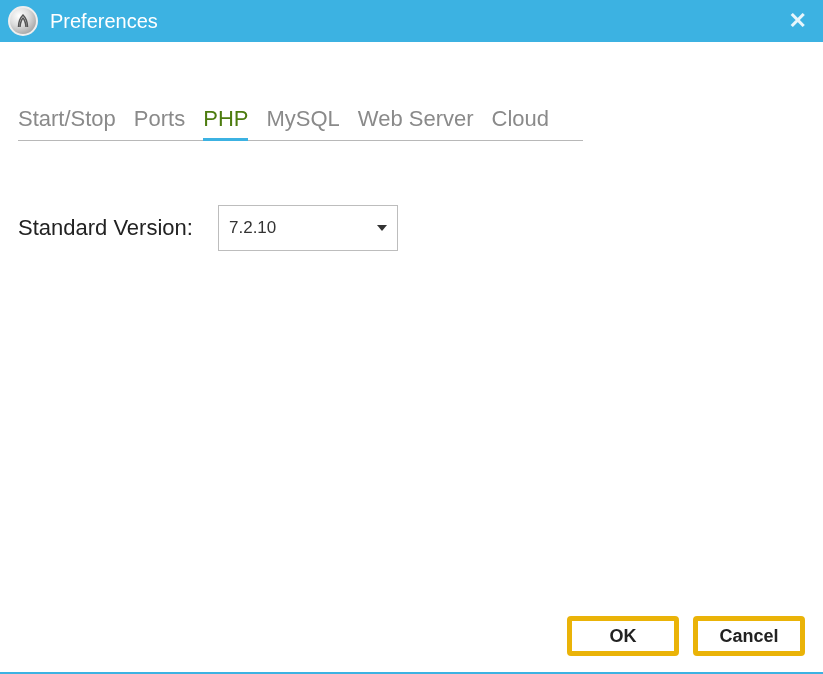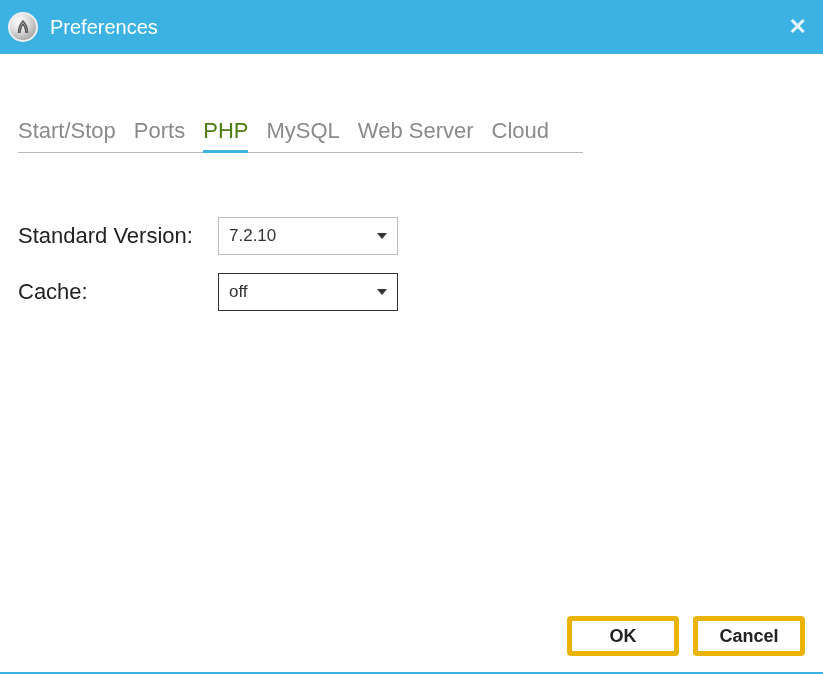--- a/index.html
+++ b/index.html
@@ -9,21 +9,21 @@
     }
     body {
       font-family: "Segoe UI", Tahoma, sans-serif;
       background: #fff;
       width: 823px;
       height: 674px;
       overflow: hidden;
       position: relative;
     }
     .titlebar {
-      height: 54px;
+      height: 42px;
       background: #3cb2e2;
       display: flex;
       align-items: center;
       padding: 0 8px;
       color: #fff;
     }
     .titlebar .app-icon {
       width: 30px;
       height: 30px;
       border-radius: 50%;
@@ -90,21 +90,21 @@
       align-items: center;
       margin-bottom: 18px;
     }
     .form-label {
       font-size: 22px;
       color: #222;
       width: 200px;
     }
     .select-box {
       width: 180px;
-      height: 38px;
+      height: 46px;
       border: 1px solid #333;
       display: flex;
       align-items: center;
       justify-content: space-between;
       padding: 12px 10px;
       font-size: 17px;
       color: #333;
       background: #fff;
       cursor: pointer;
     }
@@ -173,27 +173,20 @@
   </div>
 
   <div class="form-area">
     <div class="form-row">
       <div class="form-label">Standard Version:</div>
       <div class="select-box light">
         <span>7.2.10</span>
         <span class="caret"></span>
       </div>
     </div>
-    <div class="form-row">
-      <div class="form-label">Cache:</div>
-      <div class="select-box">
-        <span>off</span>
-        <span class="caret"></span>
-      </div>
-    </div>
   </div>
 </div>
 
 <div class="button-bar">
   <div class="btn">OK</div>
   <div class="btn">Cancel</div>
 </div>
 
 <div class="bottom-border"></div>
 

